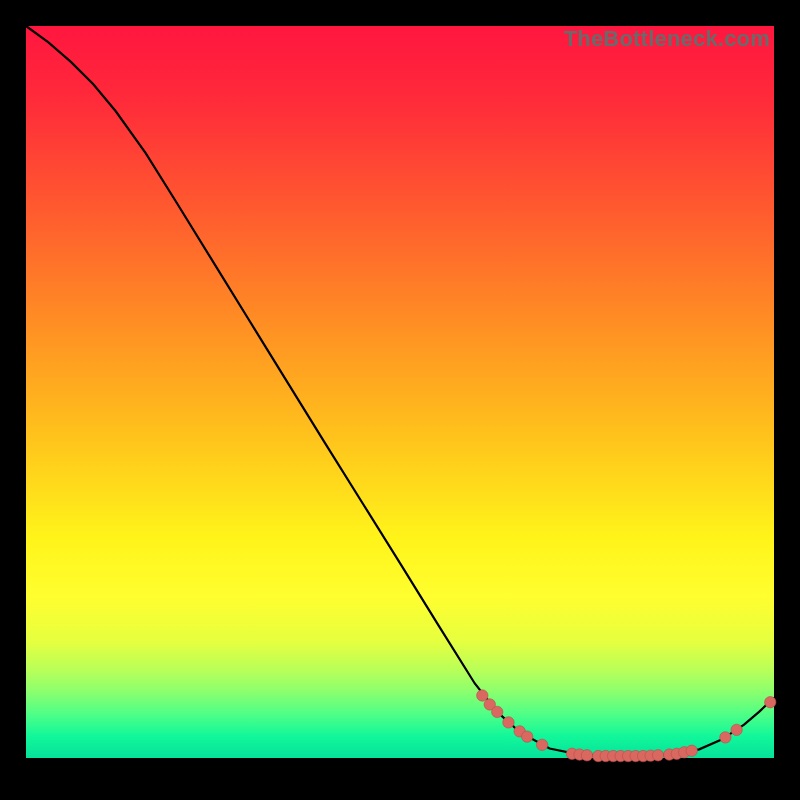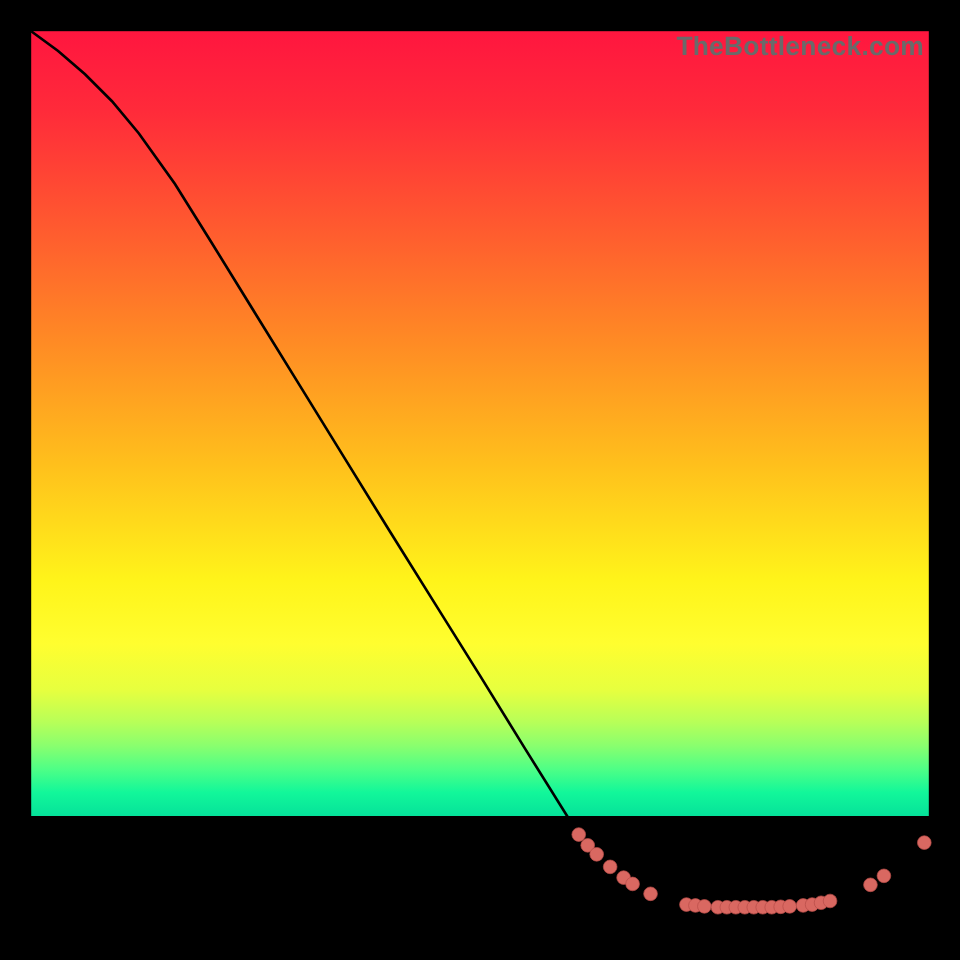--- a/index.html
+++ b/index.html
@@ -15,21 +15,21 @@
     position: relative;
     width: 800px;
     height: 800px;
     background: #000;
   }
   .plot-area {
     position: absolute;
     left: 26px;
     top: 26px;
     width: 748px;
-    height: 654px;
+    height: 732px;
     
     background: linear-gradient(
       to bottom,
       #ff163f 0%,
       #ff2a3a 10%,
       #ff5a2f 25%,
       #ff8c24 40%,
       #ffbf1c 55%,
       #fff41a 70%,
       #fffe2f 78%,

